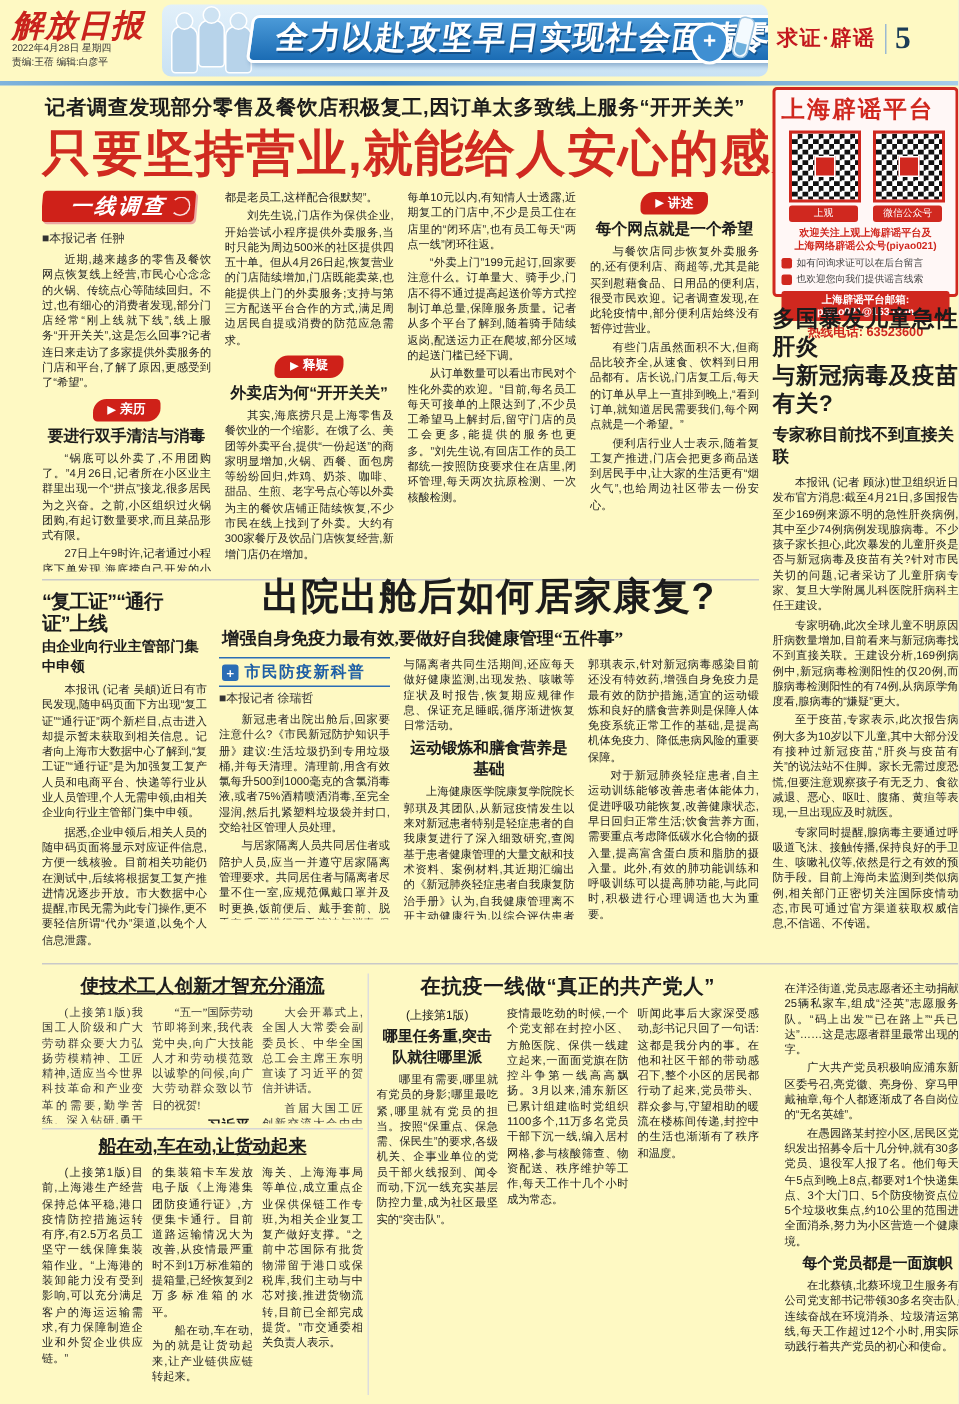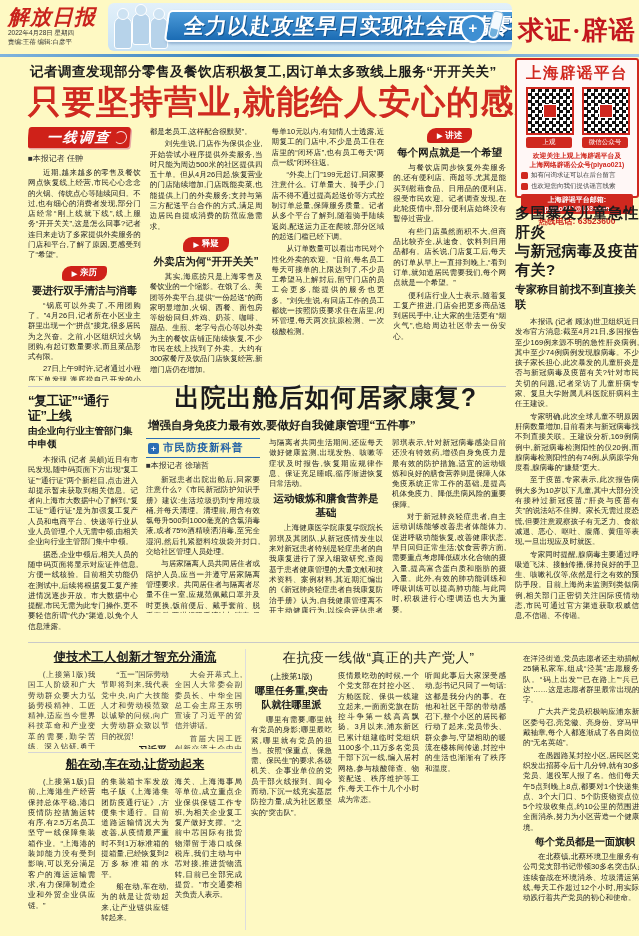--- a/index.html
+++ b/index.html
@@ -24,21 +24,21 @@
   .shield{position:absolute;left:352px;top:12px;width:22px;height:24px;background:#3f8fd2;
        border:2px solid #fff;border-radius:50% 50% 50% 50%/40% 40% 58% 58%;
        color:#fff;font-weight:bold;font-size:15px;text-align:center;line-height:22px;}
   .tube{position:absolute;left:382px;top:8px;width:9px;height:26px;background:#f4fafe;
        border:1px solid #9cc3e0;border-radius:4px 4px 5px 5px;transform:rotate(14deg);}
   .tube:after{content:"";position:absolute;bottom:1px;left:1px;right:1px;height:8px;
        background:#6fb0dd;border-radius:0 0 4px 4px;}
   .section-head{position:absolute;left:518px;top:13px;width:118px;display:flex;
        align-items:center;gap:6px;}
   .section-name{font-family:"Liberation Serif",serif;font-weight:bold;color:#c3171e;
-       font-size:26px;letter-spacing:1px;white-space:nowrap;}
+       font-size:14px;letter-spacing:1px;white-space:nowrap;}
   .sec-div{width:1px;height:20px;background:#9bb9d2;}
   .page-no{font-family:"Liberation Serif",serif;font-weight:bold;font-size:21px;color:#1b3c57;}
   .header-rule{position:absolute;left:0;top:54px;width:639px;height:3px;
        background:linear-gradient(90deg,#7fb4dd,#2f7ab8 40%,#a8cde8);}
   
   .kicker{position:absolute;left:30px;top:63px;width:478px;font-size:13.5px;font-weight:bold;
        letter-spacing:.5px;}
   .lead-headline{position:absolute;left:28px;top:80px;width:480px;color:#d02a20;
        font-size:33px;font-weight:bold;letter-spacing:1px;white-space:nowrap;}
   .lead-cols{position:absolute;left:28px;top:127px;width:478px;height:254px;display:flex;
@@ -77,28 +77,28 @@
   .hr2{position:absolute;left:28px;top:642px;width:611px;height:1px;background:#c9c9c9;}
   .hexin{position:absolute;left:28px;top:649px;width:214px;height:100px;overflow:hidden;}
   .blk-head{font-size:12.5px;font-weight:bold;text-align:center;margin-bottom:4px;text-decoration:underline;}
   .cols3{display:flex;gap:6px;overflow:hidden;}
   .serif .t{font-family:"Liberation Serif",serif;color:#3a3a3a;}
   .sig{font-size:9.5px;font-weight:bold;text-align:right;margin:2px 2px 0 0;}
   .hr3{position:absolute;left:28px;top:752px;width:214px;height:1px;background:#d5d5d5;}
   .ship{position:absolute;left:28px;top:756px;width:214px;height:176px;overflow:hidden;}
   .vrule{position:absolute;left:245px;top:649px;width:1px;height:281px;background:#ddd;}
   .kangyi{position:absolute;left:251px;top:649px;width:255px;height:281px;overflow:hidden;}
-  .ky-head{font-size:13.5px;font-weight:normal;text-align:center;margin-bottom:4px;letter-spacing:.5px;}
+  .ky-head{font-size:13.5px;font-weight:bold;text-align:center;margin-bottom:4px;letter-spacing:.5px;}
   .cont{font-size:8px;text-align:center;margin:0 0 2px 0;}
   .sh2{font-size:10px;font-weight:bold;text-align:center;margin:2px 0 3px 0;}
   .rightcol{position:absolute;left:523px;top:654px;width:124px;height:276px;overflow:hidden;}
   
   .piyao{position:absolute;left:515px;top:58px;width:124px;height:140px;border:2px solid #d0281f;
        border-radius:3px;background:#fff7f6;padding:3px 4px;box-sizing:border-box;}
-  .py-title{color:#d0281f;font-weight:bold;font-size:15.5px;text-align:center;letter-spacing:1.5px;}
+  .py-title{color:#d0281f;font-weight:bold;font-size:15.5px;letter-spacing:1.5px;}
   .qr-row{display:flex;justify-content:space-around;margin-top:3px;}
   .qr-box{width:46px;}
   .qr{width:44px;height:44px;margin:0 auto;border:2px solid #d0281f;background:
       conic-gradient(#111 25%,#fff 0 50%,#111 0 75%,#fff 0) 0 0/7px 7px;position:relative;}
   .qr .logo{position:absolute;left:15px;top:15px;width:12px;height:12px;background:#d0281f;
       border:1.5px solid #fff;}
   .qr-label{background:#d0281f;color:#fff;font-size:6.5px;text-align:center;border-radius:2px;
       margin-top:1.5px;padding:1px 0;}
   .py-follow{color:#d0281f;font-size:6.8px;font-weight:bold;text-align:center;line-height:9px;
       margin-top:3px;}

